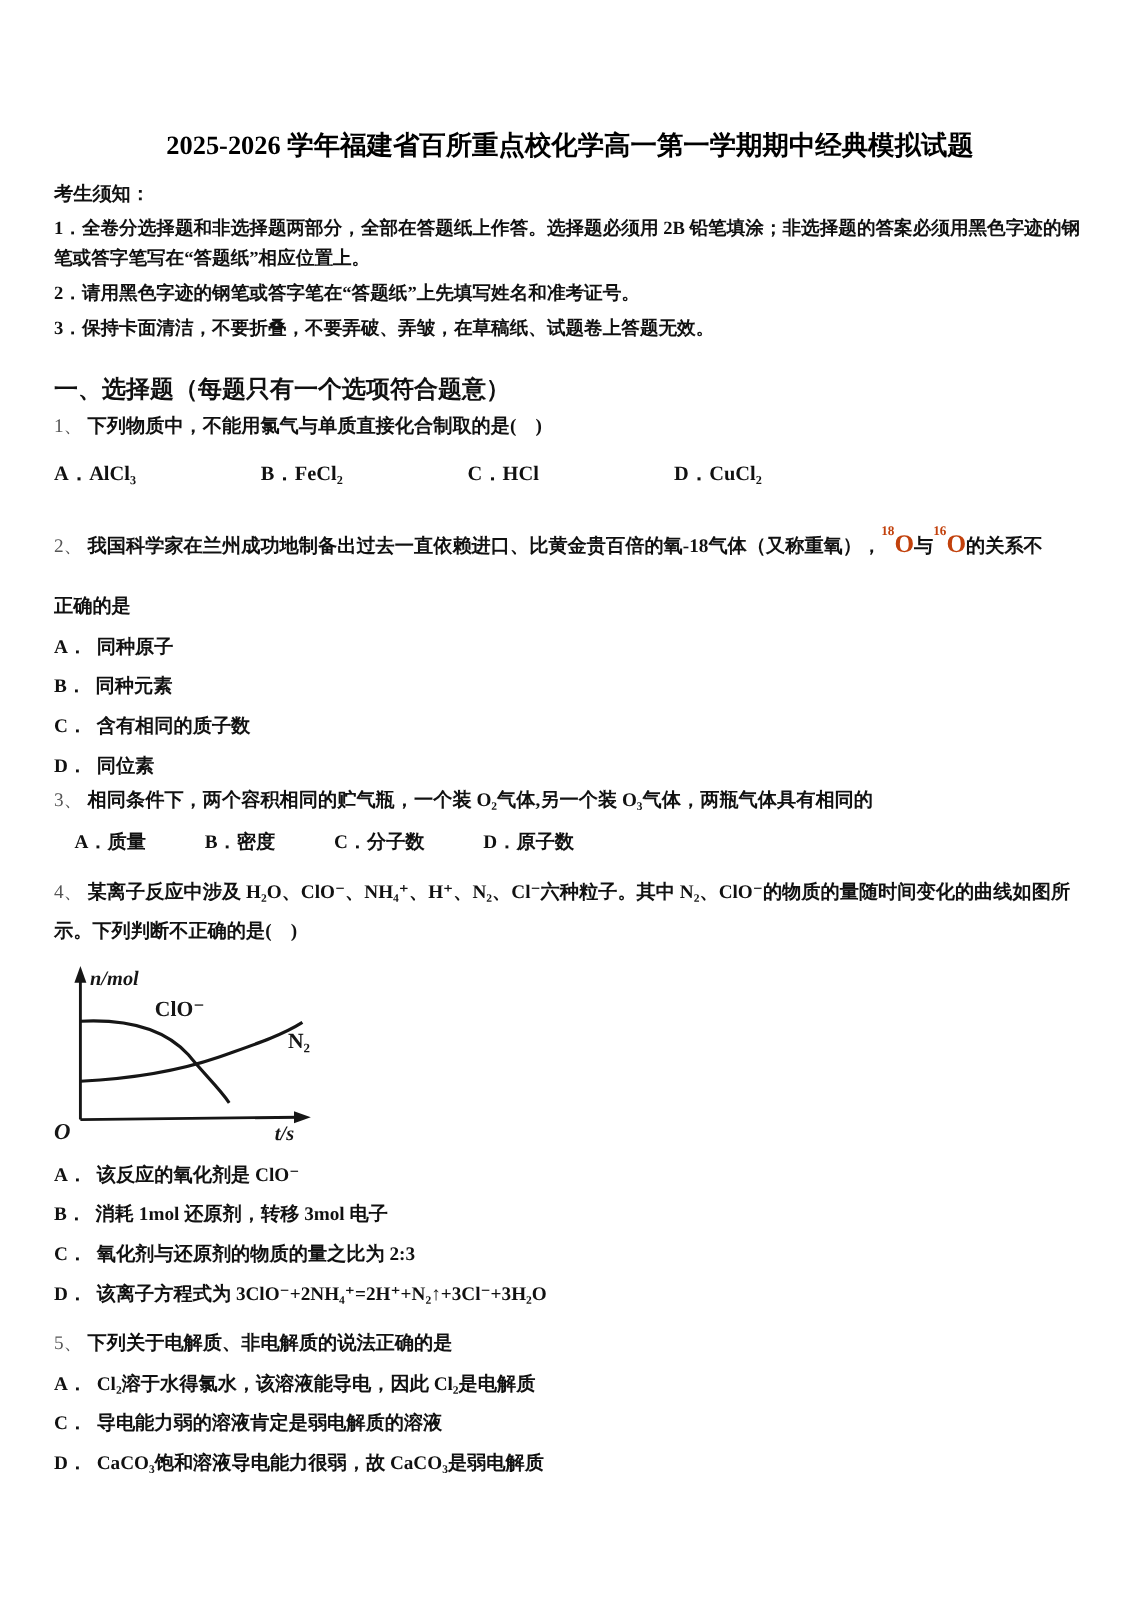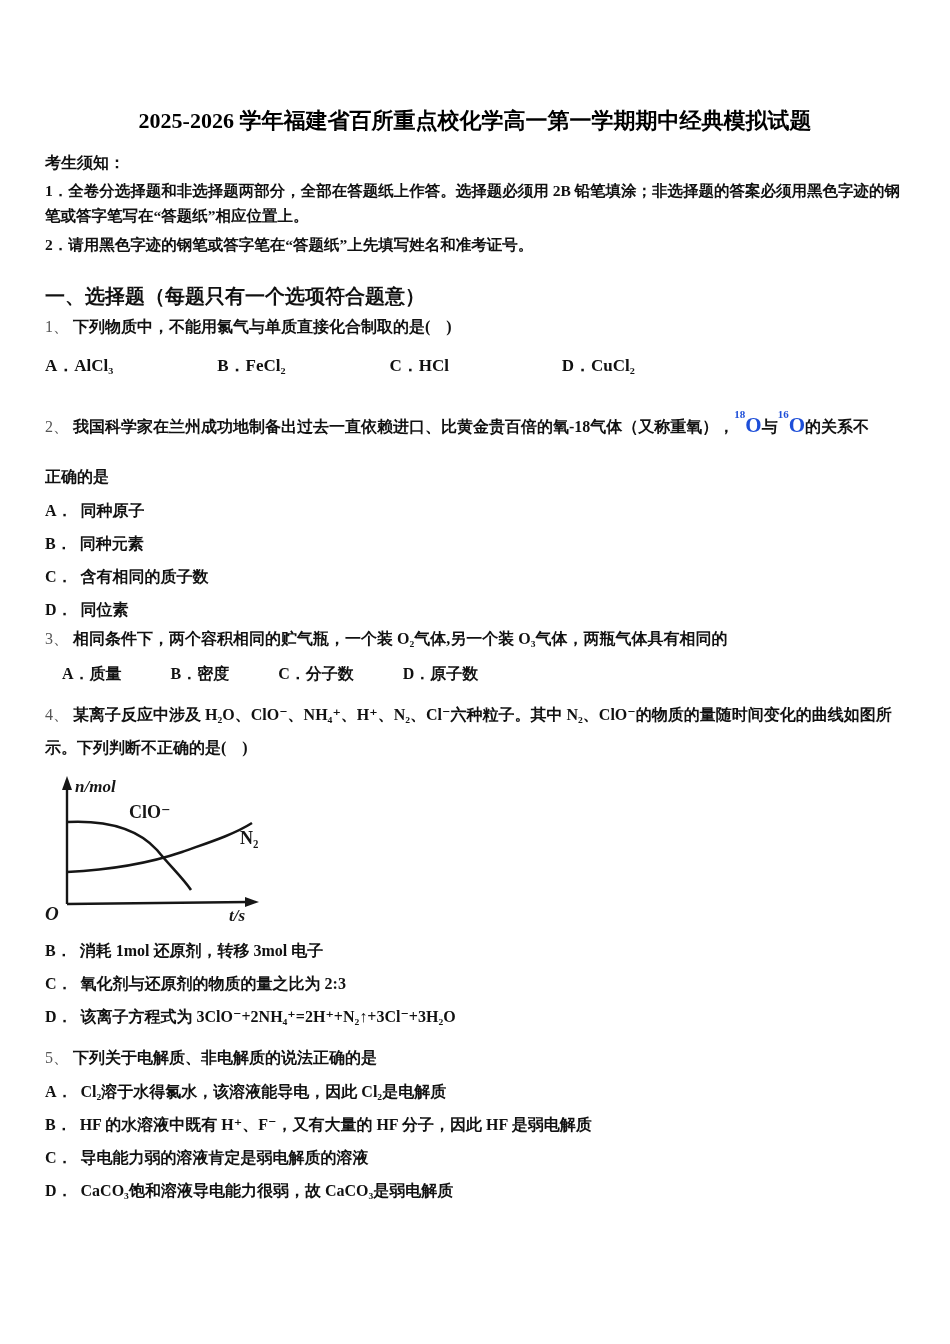--- a/index.html
+++ b/index.html
@@ -10,21 +10,21 @@
          font-weight:bold;color:#000;}
   .notice-head{margin-top:17px;font-size:16px;line-height:22px;font-weight:bold;}
   .notice-item{margin-top:4px;font-size:15.5px;line-height:25px;font-weight:bold;}
   .sec-head{margin-top:28px;font-size:20px;line-height:22px;font-weight:bold;}
   .qline{margin-top:9px;font-size:16px;line-height:22px;font-weight:bold;}
   .qnum{font-weight:400;color:#555;margin-right:4px;}
   .optrow{margin-top:17px;font-size:17px;font-weight:bold;line-height:22px;}
   .optrow .optcell{display:inline-block;width:168px;}
   .optrow .optcell:last-child{width:auto;}
   .q2line{margin-top:24px;font-size:16px;line-height:26px;font-weight:bold;}
-  .iso{font-weight:bold;color:#1d4ed8;white-space:nowrap;}
+  .iso{font-weight:bold;color:#c2410c;white-space:nowrap;}
   .iso sup{font-size:11px;vertical-align:14px;letter-spacing:0;}
   .iso .isoO{font-size:21px;}
   .para{margin-top:26px;font-size:16px;line-height:22px;font-weight:bold;}
   .optline{margin-top:13px;font-size:16px;line-height:20px;font-weight:bold;}
   .optline .optlabel{margin-right:8px;}
   .inlineopts{margin-top:13px;font-size:16px;line-height:22px;font-weight:bold;}
   .inlineopts .iopt{margin-right:28px;margin-left:17px;}
   .q4para{margin-top:13px;font-size:16px;line-height:33px;font-weight:bold;}
   .fig{display:block;margin:2px 0 0 -8px;}
   .fig path,.fig line{fill:none;stroke:#161616;}
@@ -34,20 +34,21 @@
 </head>
 <body>
 
 <div class="page">
 
   <h1 class="title">2025-2026 学年福建省百所重点校化学高一第一学期期中经典模拟试题</h1>
 
   <div class="notice-head">考生须知：</div>
   <div class="notice-item"><span>1．</span><span>全卷分选择题和非选择题两部分，全部在答题纸上作答。选择题必须用 2B 铅笔填涂；非选择题的答案必须用黑色字迹的钢笔或答字笔写在“答题纸”相应位置上。</span></div>
   <div class="notice-item"><span>2．</span><span>请用黑色字迹的钢笔或答字笔在“答题纸”上先填写姓名和准考证号。</span></div>
+  <div class="notice-item"><span>3．</span><span>保持卡面清洁，不要折叠，不要弄破、弄皱，在草稿纸、试题卷上答题无效。</span></div>
 
   <div class="sec-head">一、选择题（每题只有一个选项符合题意）</div>
 
   <div class="qline"><span class="qnum">1、</span><span>下列物质中，不能用氯气与单质直接化合制取的是(　)</span></div>
   <div class="optrow">
     <span class="optcell"><span>A．</span><span>AlCl₃</span></span>
     <span class="optcell"><span>B．</span><span>FeCl₂</span></span>
     <span class="optcell"><span>C．</span><span>HCl</span></span>
     <span class="optcell"><span>D．</span><span>CuCl₂</span></span>
   </div>
@@ -81,23 +82,23 @@
 
     <path d="M30,106 C70,104 110,98 145,86 C170,77 196,69 215,57" stroke-width="2.6"></path>
 
     <text class="figlab" x="38" y="26" font-size="17" font-style="italic">n/mol</text>
     <text class="figlab" x="92" y="52" font-size="18">ClO⁻</text>
     <text class="figlab" x="203" y="78" font-size="18">N₂</text>
     <text class="figlab" x="8" y="154" font-size="19" font-style="italic">O</text>
     <text class="figlab" x="192" y="155" font-size="17" font-style="italic">t/s</text>
   </svg>
 
+  <div class="optline"><span class="optlabel">A．</span><span>该反应的氧化剂是 ClO⁻</span></div>
   <div class="optline"><span class="optlabel">B．</span><span>消耗 1mol 还原剂，转移 3mol 电子</span></div>
   <div class="optline"><span class="optlabel">C．</span><span>氧化剂与还原剂的物质的量之比为 2:3</span></div>
   <div class="optline"><span class="optlabel">D．</span><span>该离子方程式为 3ClO⁻+2NH₄⁺=2H⁺+N₂↑+3Cl⁻+3H₂O</span></div>
 
   <div class="qline" style="margin-top:20px;"><span class="qnum">5、</span><span>下列关于电解质、非电解质的说法正确的是</span></div>
   <div class="optline"><span class="optlabel">A．</span><span>Cl₂溶于水得氯水，该溶液能导电，因此 Cl₂是电解质</span></div>
-  <div class="optline"><span class="optlabel">B．</span><span>HF 的水溶液中既有 H⁺、F⁻，又有大量的 HF 分子，因此 HF 是弱电解质</span></div>
   <div class="optline"><span class="optlabel">C．</span><span>导电能力弱的溶液肯定是弱电解质的溶液</span></div>
   <div class="optline"><span class="optlabel">D．</span><span>CaCO₃饱和溶液导电能力很弱，故 CaCO₃是弱电解质</span></div>
 
 </div>
 
 </body></html>

